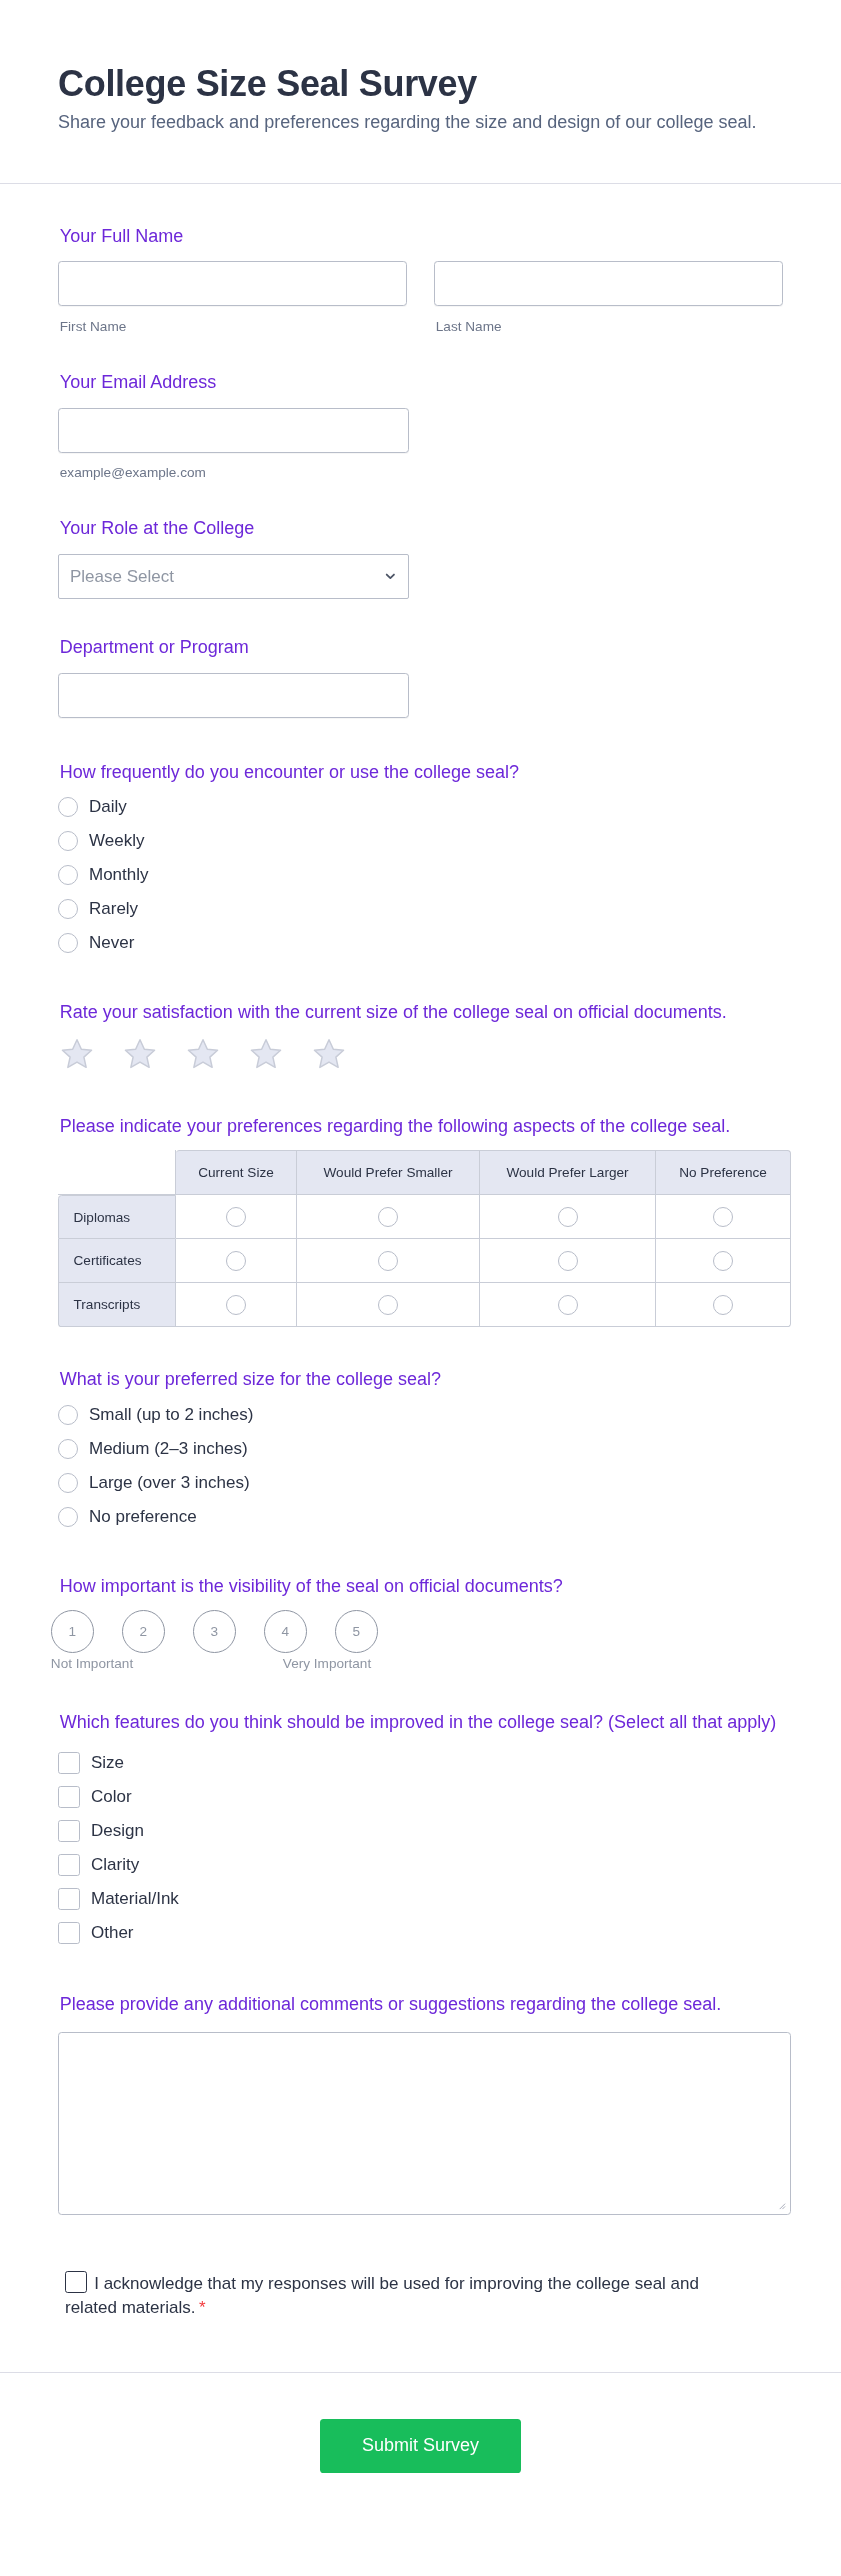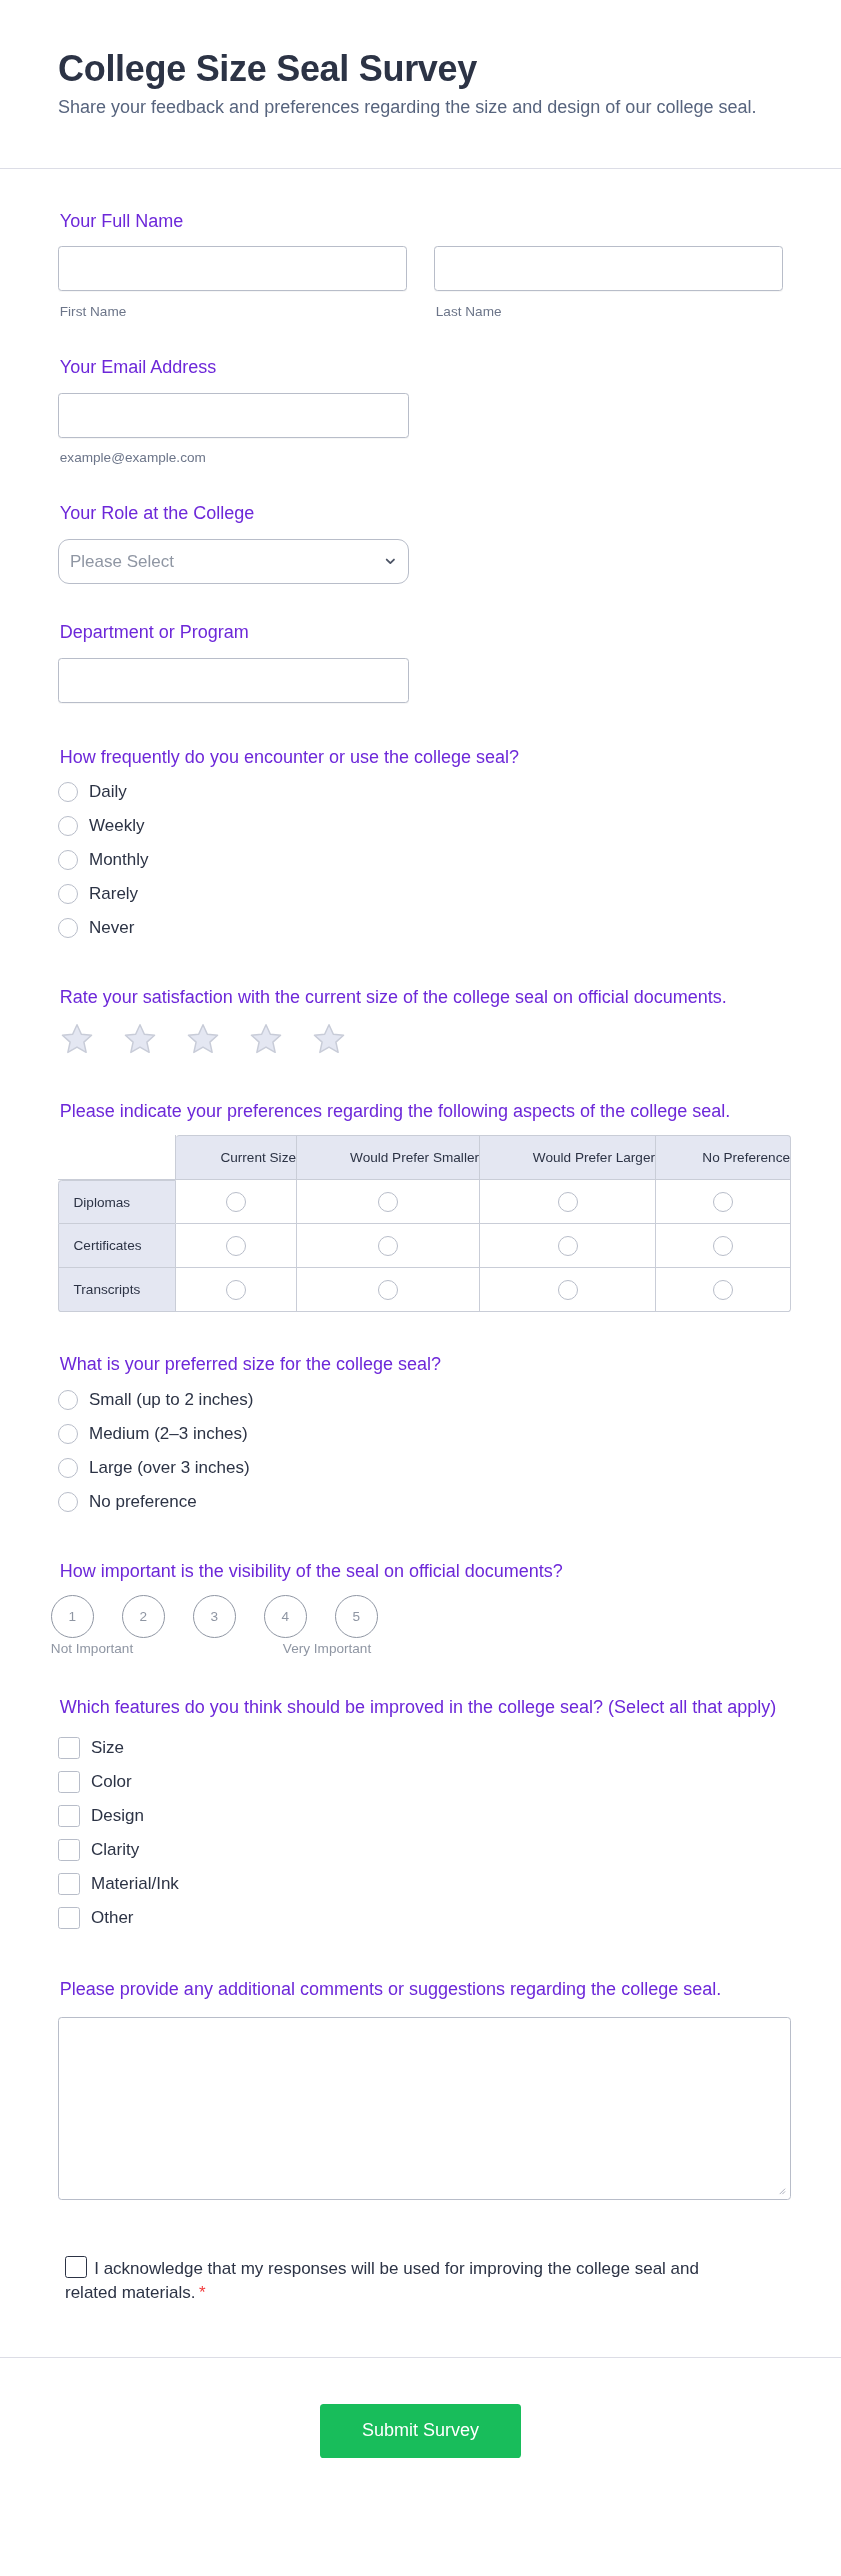--- a/index.html
+++ b/index.html
@@ -1,46 +1,46 @@
 <!DOCTYPE html>
 <html style="font-size:14.5px"><head>
 <meta charset="utf-8">
 <style>
   * { box-sizing: border-box; margin: 0; padding: 0; }
   html, body { width: 841px; background: #ffffff; }
   body { font-family: "Liberation Sans", sans-serif; color: #2c3345; }
 
-  .header { padding: 47px 58px 47px 58px; border-bottom: 0.9px solid #dcdde6; }
+  .header { padding: 62px 58px 47px 58px; border-bottom: 0.9px solid #dcdde6; }
   .title { font-size: 36px; font-weight: 600; color: #2c3345; line-height: 43px; letter-spacing: -0.3px; }
   .subtitle { font-size: 18px; color: #57647e; line-height: 27px; margin-top: 3.6px; max-width: 724px; }
 
   .form { padding: 40px 58px 0 58px; }
   .field { margin-bottom: 36px; }
   .q-label { font-size: 18px; color: #6d28d9; line-height: 25px; margin-left: 1.8px; margin-bottom: 12.7px; }
 
   .input { display: block; height: 45px; border: 0.9px solid #b8bdc9; border-radius: 3.6px; background: #fff; box-shadow: 0 0.9px 0.9px rgba(0,0,0,0.04); }
   .w-half { width: 351px; }
   .name-row { display: flex; gap: 27px; }
   .name-col { flex: 1; }
   .name-col .input { width: 100%; }
   .sublabel { font-size: 13.6px; color: #6f76a7; color: #6c7589; margin-top: 12.7px; margin-left: 1.8px; }
 
-  .select { position: relative; width: 351px; height: 45px; border: 0.9px solid #b8bdc9; border-radius: 11px; background: #fff; display: flex; align-items: center; padding-left: 11px; }
+  .select { position: relative; width: 351px; height: 45px; border: 0.9px solid #b8bdc9; border-radius: 2px; background: #fff; display: flex; align-items: center; padding-left: 11px; }
   .select-placeholder { font-size: 17px; color: #8f96a3; }
   .chev { position: absolute; right: 11px; top: 15.4px; width: 12.7px; height: 12.7px; }
 
   .option { display: flex; align-items: center; height: 34px; }
   .radio { width: 20px; height: 20px; border: 1.4px solid #b8bdc9; border-radius: 50%; background: #fff; margin-right: 11px; flex-shrink: 0; }
   .opt-label { font-size: 17px; color: #2c3345; }
 
   .stars { display: flex; gap: 25px; margin-left: 0; margin-top: 3.6px; }
   .star { width: 38px; height: 36px; }
 
   .matrix { width: 733px; border-collapse: separate; border-spacing: 0; margin-top: 3.6px; }
-  .matrix th, .matrix td { border-right: 0.9px solid #c9cdd7; border-bottom: 0.9px solid #c9cdd7; text-align: right; }
+  .matrix th, .matrix td { border-right: 0.9px solid #c9cdd7; border-bottom: 0.9px solid #c9cdd7; }
   .matrix thead th { background: #e4e7f2; font-size: 13.6px; font-weight: 400; color: #2c3345; height: 45px; border-top: 0.9px solid #c9cdd7; }
   .matrix thead th.corner { background: #fff; border: none; border-right: 0.9px solid #c9cdd7; border-bottom: 0.9px solid #c9cdd7; }
   .matrix thead th.first-col { border-top-left-radius: 3.6px; }
   .matrix thead th.last-col { border-top-right-radius: 3.6px; }
   .matrix tbody th { background: #e4e7f2; font-size: 13.6px; font-weight: 400; text-align: left; padding-left: 14.5px; border-left: 0.9px solid #c9cdd7; width: 118px; height: 44px; }
   .matrix tbody tr:first-child th { border-top: 0.9px solid #c9cdd7; border-top-left-radius: 3.6px; }
   .matrix tbody tr:last-child th { border-bottom-left-radius: 3.6px; }
   .matrix tbody tr:last-child td:last-child { border-bottom-right-radius: 3.6px; }
   .matrix td { text-align: center; background: #fff; }
   .matrix td .radio { display: inline-block; margin: 0; vertical-align: middle; }

